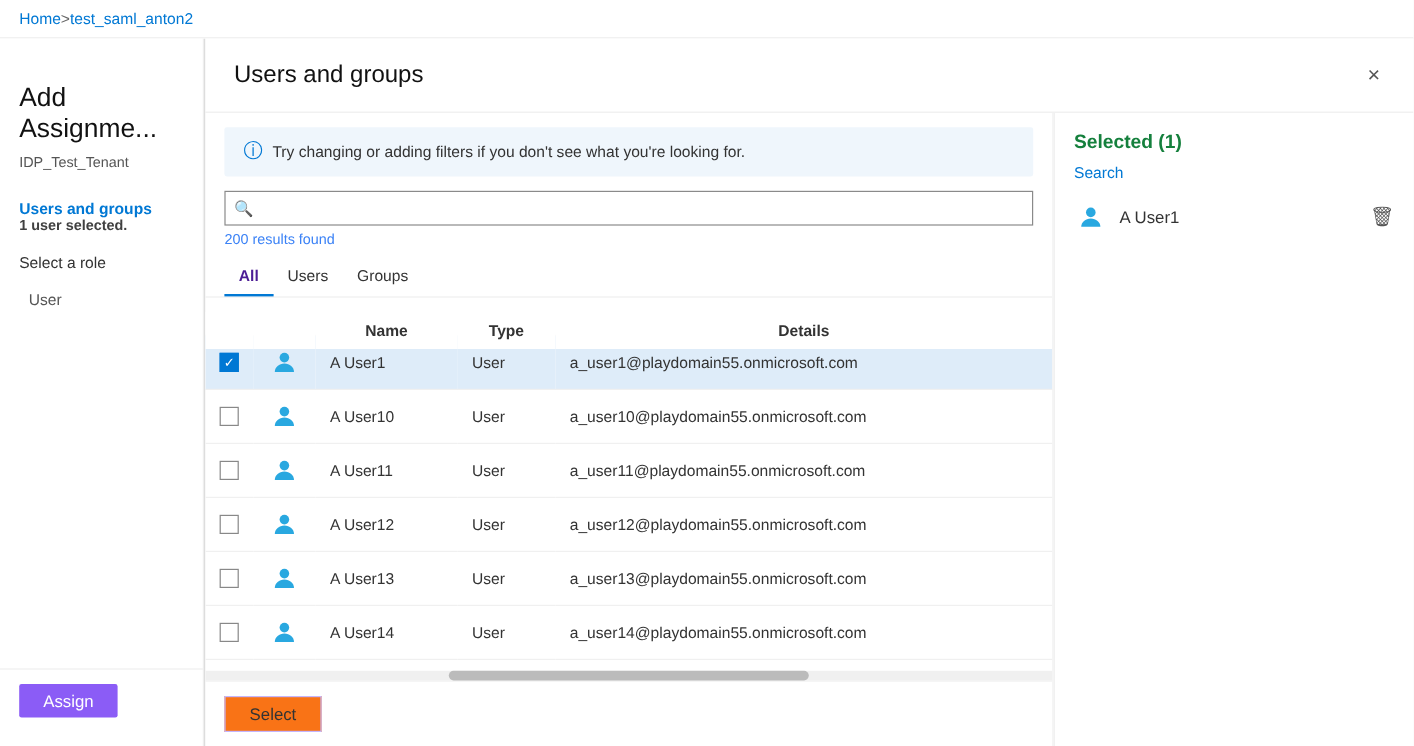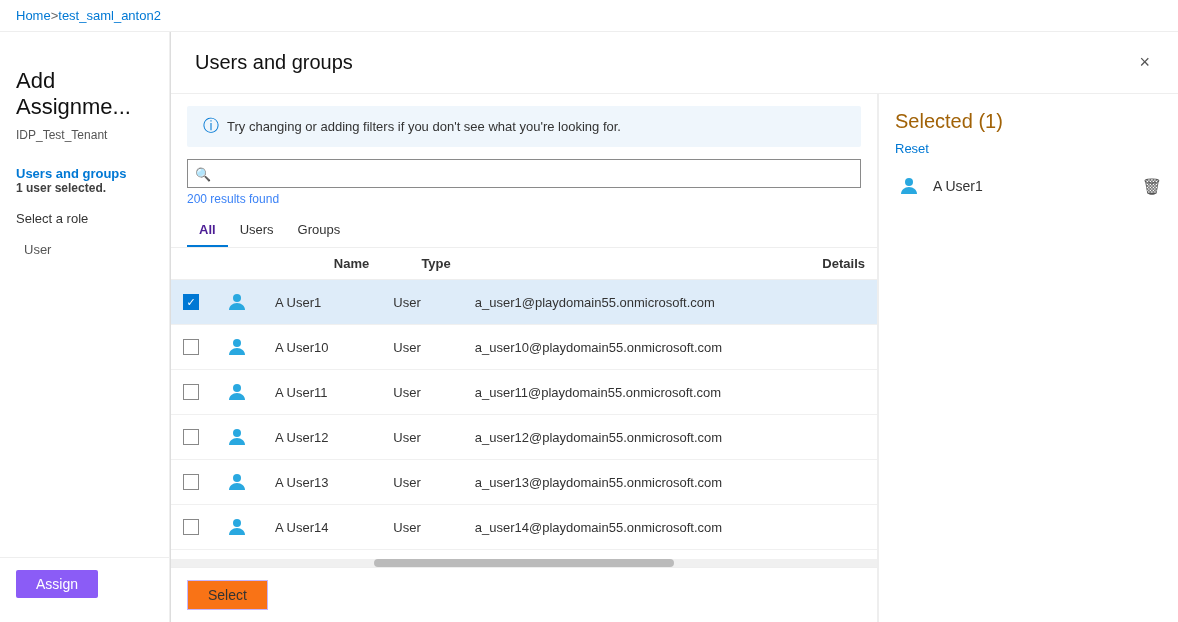--- a/index.html
+++ b/index.html
@@ -51,21 +51,21 @@
     .results-count { font-size: 12px; color: #3b82f6; margin-top: 4px; }
 
     
     .tabs { display: flex; gap: 0; padding: 0 16px; border-bottom: 1px solid #eee; }
     .tab { padding: 8px 12px; font-size: 13px; cursor: pointer; color: #333; border-bottom: 2px solid transparent; }
     .tab.active { color: #4c1d95; border-bottom-color: #0078d4; font-weight: 600; }
 
     
     .table-container { flex: 1; overflow-y: auto; overflow-x: hidden; }
     .table { width: 100%; border-collapse: collapse; }
-    .table thead th { padding: 8px 12px; text-align: right; font-weight: 600; font-size: 13px; color: #333; border-bottom: 1px solid #eee; position: sticky; top: 0; background: #fff; }
+    .table thead th { padding: 8px 12px; text-align: center; font-weight: 600; font-size: 13px; color: #333; border-bottom: 1px solid #eee; position: sticky; top: 12px; background: #fff; }
     .table thead th.check-col { width: 40px; }
     .table thead th.avatar-col { width: 40px; }
     .table tbody tr { border-bottom: 1px solid #f0f0f0; }
     .table tbody tr.selected-row { background: #deecf9; }
     .table tbody td { padding: 8px 12px; font-size: 13px; vertical-align: middle; }
     .table tbody td.check-col { width: 40px; }
 
     
     .checkbox { width: 16px; height: 16px; border: 1px solid #888; cursor: pointer; display: flex; align-items: center; justify-content: center; background: #fff; }
     .checkbox.checked { background: #0078d4; border-color: #0078d4; }
@@ -78,21 +78,21 @@
     
     .scroll-indicator { height: 8px; background: #f0f0f0; position: relative; }
     .scroll-thumb { height: 8px; background: #bbb; border-radius: 4px; width: 300px; margin: 0 auto; }
 
     
     .modal-footer { padding: 12px 16px; border-top: 1px solid #eee; display: flex; gap: 8px; }
     .btn-select { background: #f97316; color: #333; border: 1px solid #c4b5fd; padding: 6px 20px; font-size: 14px; cursor: pointer; }
 
     
     .selected-panel { width: 300px; padding: 16px; border-left: 1px solid #eee; background: #fff; display: flex; flex-direction: column; gap: 8px; }
-    .selected-header { font-size: 20px; font-weight: 400; color: #a16207; }
+    .selected-header { font-size: 16px; font-weight: 700; color: #15803d; }
     .reset-link { color: #0078d4; font-size: 13px; cursor: pointer; text-decoration: none; }
     .selected-user { display: flex; align-items: center; gap: 10px; padding: 8px 0; }
     .selected-user-name { flex: 1; font-size: 14px; }
     .delete-btn { background: none; border: none; cursor: pointer; color: #555; font-size: 16px; }
   </style>
 </head>
 <body>
 
 <div class="app-container">
 
@@ -270,21 +270,21 @@
             <div class="scroll-thumb"></div>
           </div>
 
           <div class="modal-footer">
             <button class="btn-select">Select</button>
           </div>
         </div>
 
         <div class="selected-panel">
           <div class="selected-header">Selected (1)</div>
-          <a class="reset-link">Reset</a>
+          <a class="reset-link">Search</a>
           <div id="selected-users-list">
               <div class="selected-user">
     <div class="avatar-icon">
                   <svg class="avatar-svg" viewBox="0 0 24 24" fill="#29a8e0" xmlns="http://www.w3.org/2000/svg">
     <circle cx="12" cy="8" r="4"></circle>
     <path d="M4 20c0-4 3.6-7 8-7s8 3 8 7" fill="#29a8e0"></path>
   </svg>
                 </div>
     <span class="selected-user-name">A User1</span>
     <button class="delete-btn">🗑</button>

